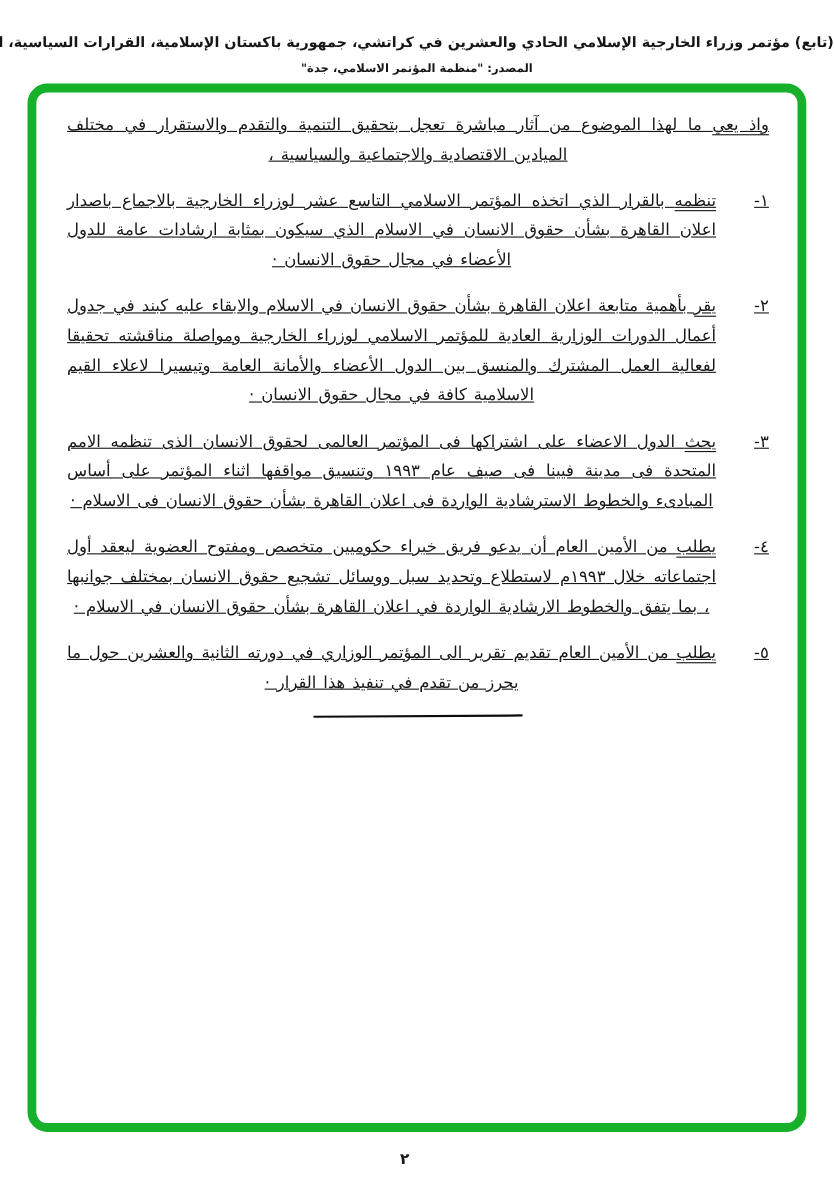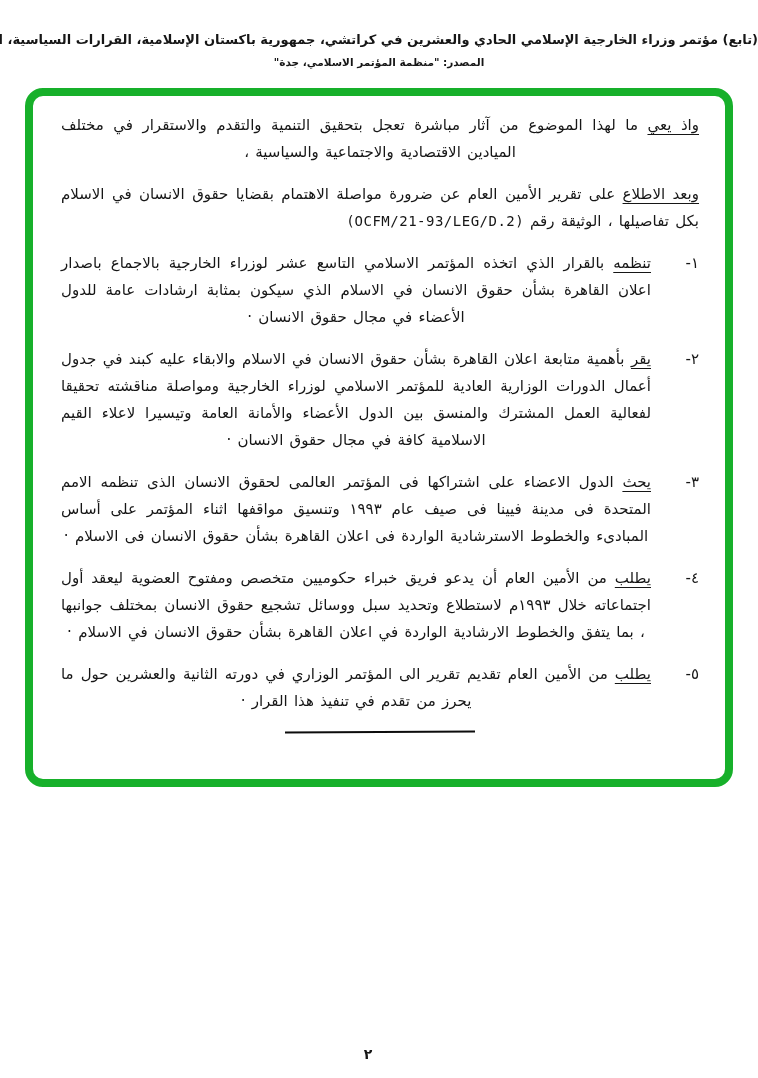--- a/index.html
+++ b/index.html
@@ -29,25 +29,26 @@
     white-space:nowrap;
   }
   .doc-header .line2{
     font-size:10.5px;
     font-weight:bold;
     margin-top:6px;
   }
   
   .frame{
     position:absolute;
-    left:25px;top:88px;
-    width:708px;height:699px;
+    left:25px;top:76px;
+    width:708px;height:953px;
     border:8px solid var(--frame-green);
     border-radius:18px;
     background:#ffffff;
+    text-decoration:underline;
   }
   .frame-content{
     direction:rtl;
     padding:16px 26px 0 28px;
     font-size:15px;
     line-height:27px;
     word-spacing:1.5px;
   }
   
   .preamble{
@@ -110,21 +111,20 @@
 <div class="doc-header">
   <div class="line1">(تابع) مؤتمر وزراء الخارجية الإسلامي الحادي والعشرين في كراتشي، جمهورية باكستان الإسلامية، القرارات السياسية، القرار الرقم ، ٢١/٤ - س</div>
   <div class="line2">المصدر: "منظمة المؤتمر الاسلامي، جدة"</div>
 </div>
 
 <div class="frame">
   <div class="frame-content">
 
     <p class="preamble"><span class="lead">واذ يعي</span><span> ما لهذا الموضوع من آثار مباشرة تعجل بتحقيق التنمية والتقدم والاستقرار في مختلف الميادين الاقتصادية والاجتماعية والسياسية ،</span></p>
 
-    <p class="preamble last-right"><span class="lead">وبعد الاطلاع</span><span> على تقرير الأمين العام عن ضرورة مواصلة الاهتمام بقضايا حقوق الانسان في الاسلام بكل تفاصيلها ، الوثيقة رقم </span><span class="doc-ref">(OCFM/21-93/LEG/D.2)</span></p>
 
     <div class="item">
       <span class="num">١-</span>
       <p class="item-text"><span class="lead">تنظمه</span><span> بالقرار الذي اتخذه المؤتمر الاسلامي التاسع عشر لوزراء الخارجية بالاجماع باصدار اعلان القاهرة بشأن حقوق الانسان في الاسلام الذي سيكون بمثابة ارشادات عامة للدول الأعضاء في مجال حقوق الانسان ·</span></p>
     </div>
 
     <div class="item">
       <span class="num">٢-</span>
       <p class="item-text"><span class="lead">يقر</span><span> بأهمية متابعة اعلان القاهرة بشأن حقوق الانسان في الاسلام والابقاء عليه كبند في جدول أعمال الدورات الوزارية العادية للمؤتمر الاسلامي لوزراء الخارجية ومواصلة مناقشته تحقيقا لفعالية العمل المشترك والمنسق بين الدول الأعضاء والأمانة العامة وتيسيرا لاعلاء القيم الاسلامية كافة في مجال حقوق الانسان ·</span></p>
     </div>

